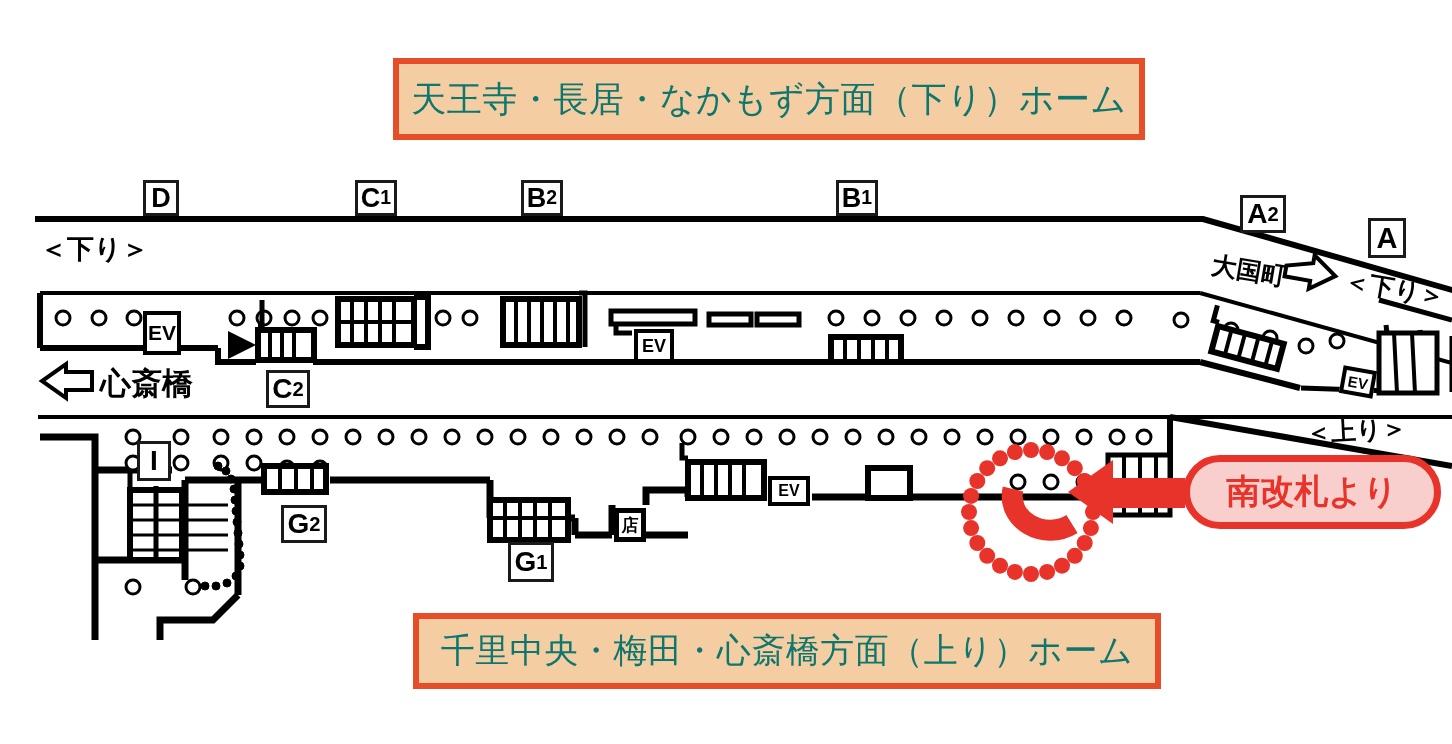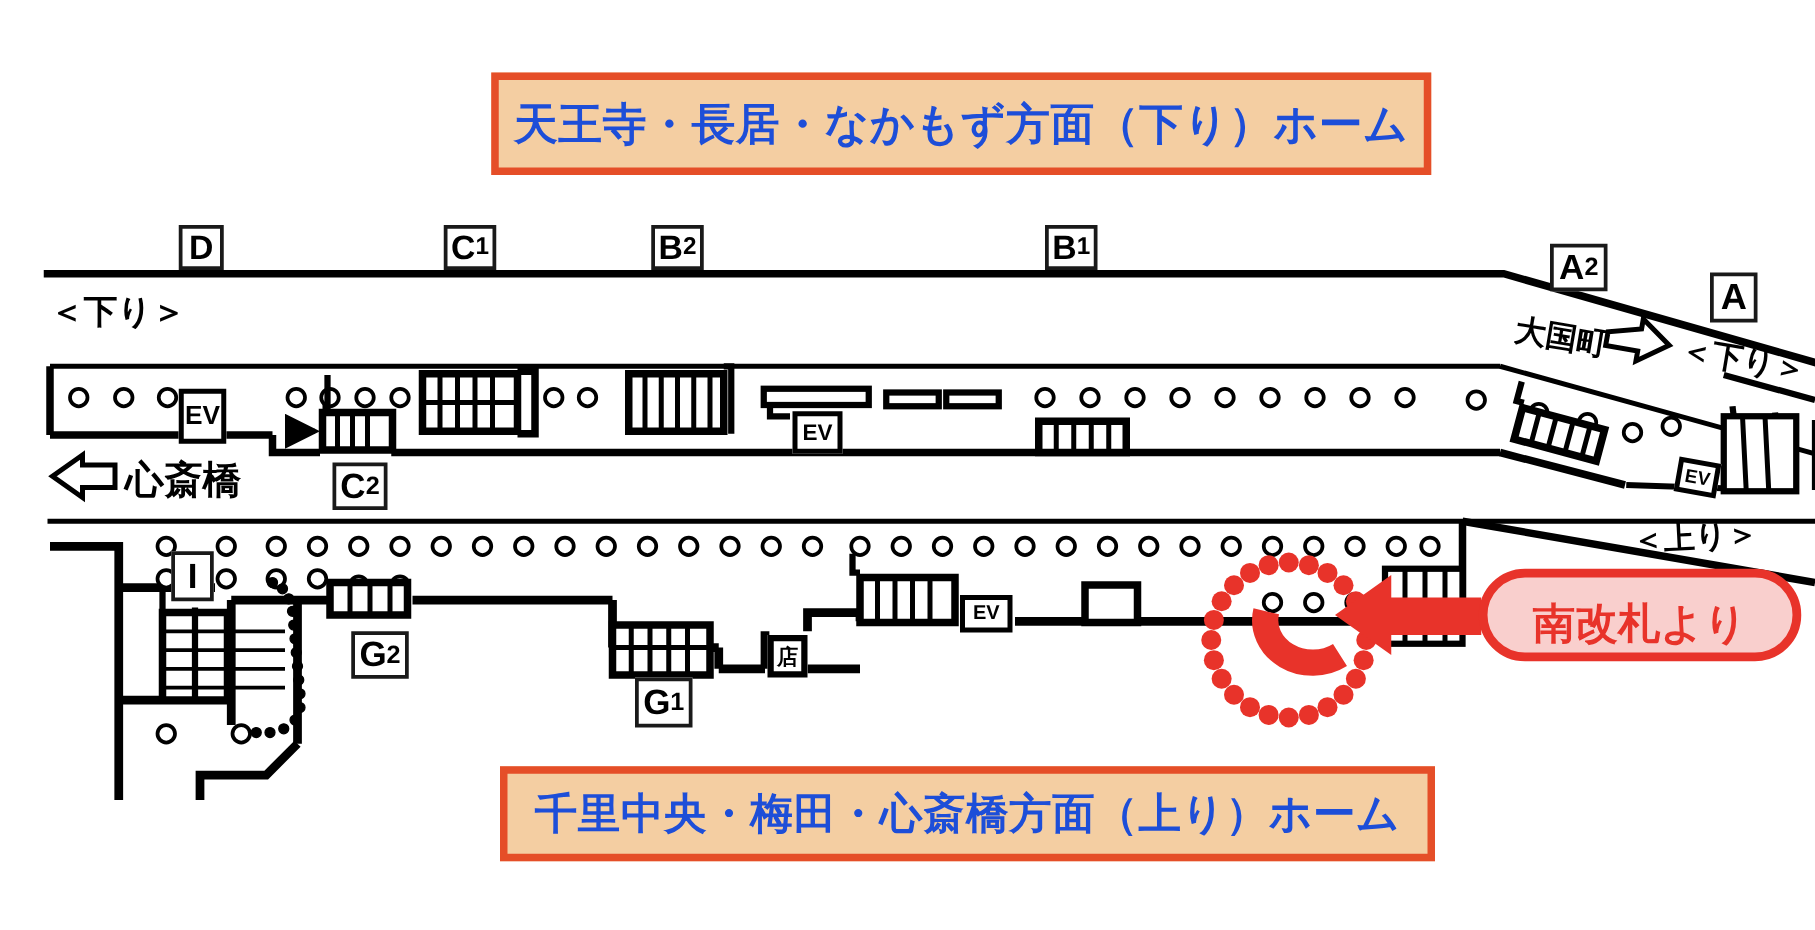--- a/index.html
+++ b/index.html
@@ -27,34 +27,34 @@
   }
   
   .banner {
     position: absolute;
     box-sizing: border-box;
     display: flex;
     align-items: center;
     justify-content: center;
     background: #F4CEA2;
     border: 6px solid #E54E28;
-    color: #1d4ed8;
-    font-weight: bold;
+    color: #0f766e;
+    font-weight: normal;
     letter-spacing: 0.5px;
     white-space: nowrap;
   }
   #banner-top {
     left: 393px;
     top: 58px;
     width: 752px;
     height: 82px;
     font-size: 35px;
   }
   #banner-bottom {
-    left: 400px;
+    left: 413px;
     top: 613px;
     width: 748px;
     height: 76px;
     font-size: 34px;
   }
   
   .exitbox {
     position: absolute;
     box-sizing: border-box;
     border: 3px solid #1a1a1a;
@@ -107,21 +107,21 @@
     position: absolute;
     left: 1183px;
     top: 455px;
     width: 258px;
     height: 74px;
     box-sizing: border-box;
     border: 7px solid #E8332A;
     background: #F9CFCD;
     border-radius: 40px;
     display: flex;
-    align-items: flex-end;
+    align-items: center;
     justify-content: center;
     color: #E8332A;
     font-weight: bold;
     font-size: 34px;
     white-space: nowrap;
   }
 </style>
 </head>
 <body>
 

